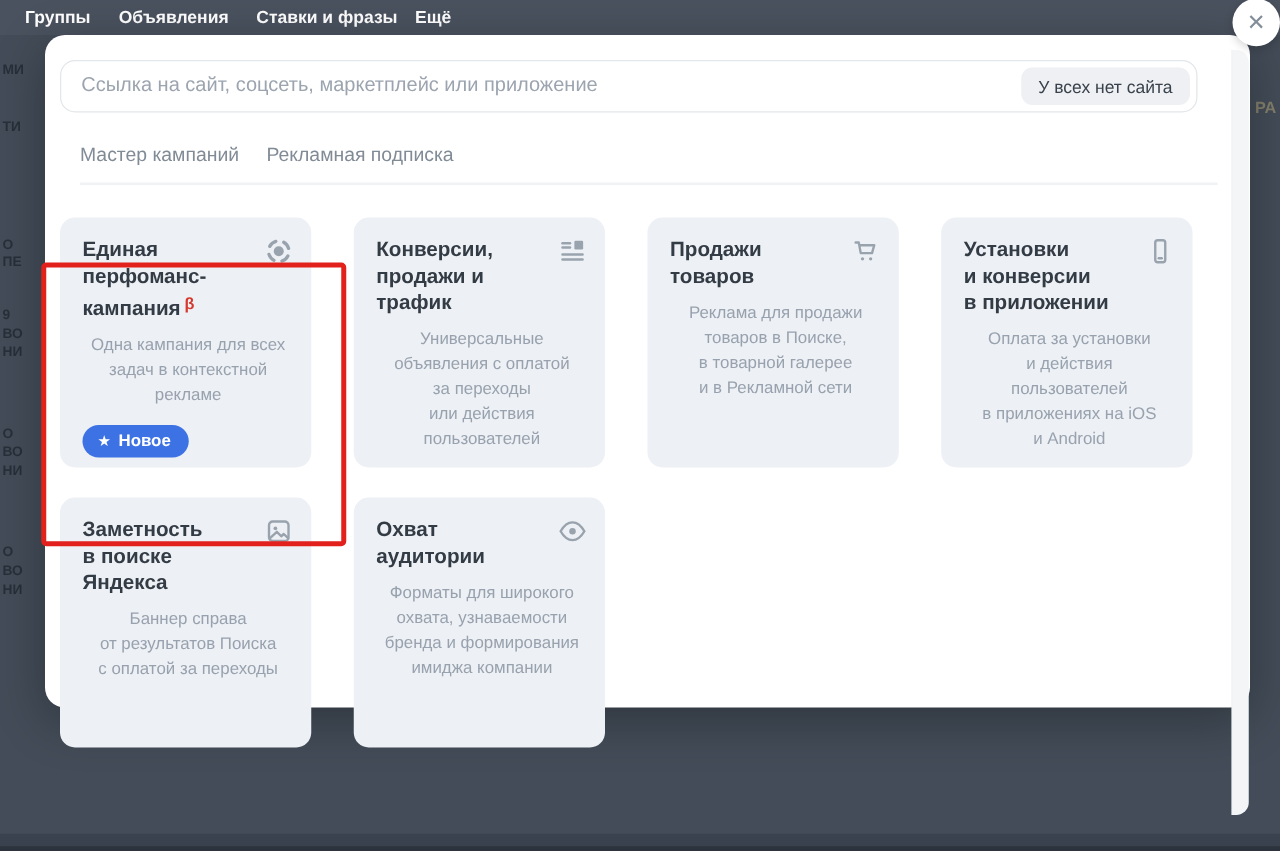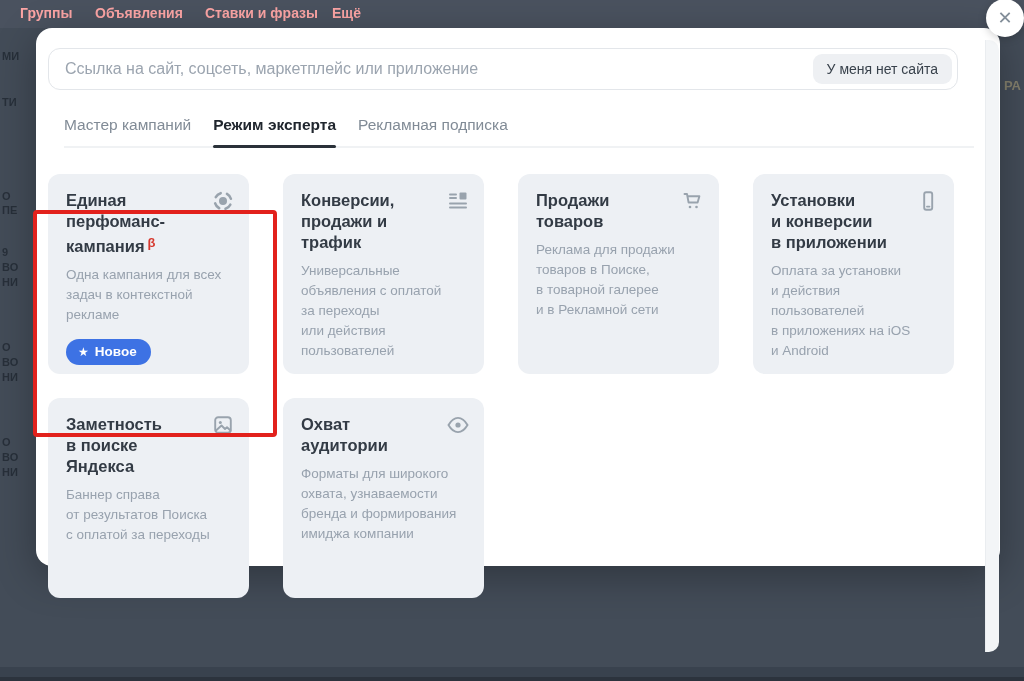--- a/index.html
+++ b/index.html
@@ -3,21 +3,21 @@
 <meta charset="utf-8">
 <style>
   * { margin:0; padding:0; box-sizing:border-box; }
   html,body { width:1024px; height:681px; overflow:hidden; }
   body { font-family:"Liberation Sans","DejaVu Sans",sans-serif; }
 
   .stage { position:relative; width:1024px; height:681px; background:#434c58; overflow:hidden; }
 
   
   .bg-topbar { position:absolute; left:0; top:0; width:1024px; height:28px; background:#4a525f; }
-  .bg-menu-item { position:absolute; top:5px; font-size:14px; font-weight:700; color:#fca5a5; }
+  .bg-menu-item { position:absolute; top:5px; font-size:14px; font-weight:700; color:#ffffff; }
   .bg-frag { position:absolute; left:2px; font-size:11px; font-weight:700; color:rgba(24,32,42,.65); }
   .bg-right-frag { position:absolute; left:1004px; top:78px; font-size:13px; font-weight:700; color:#837f6c; }
   .bg-bottom { position:absolute; left:0; top:667px; width:1024px; height:14px; background:#39424e; }
   .bg-bottom-edge { position:absolute; left:0; top:677px; width:1024px; height:4px; background:#2c333d; }
 
   
   .modal { position:absolute; left:36px; top:28px; width:964px; height:538px; background:#ffffff;
            border-radius:16px; box-shadow:0 10px 40px rgba(0,0,0,.3);
            padding:20px 44px 16px 12px; }
   .scroll-track { position:absolute; left:985px; top:40px; width:14px; height:612px;
@@ -46,21 +46,21 @@
 
   .heading { margin-top:32px; font-size:21px; font-weight:700; color:#272e36; letter-spacing:.1px; }
 
   
   .cards { margin-top:26px; display:grid; grid-template-columns:repeat(4,201px); grid-auto-rows:200px;
            column-gap:34px; row-gap:24px; }
   .card { position:relative; background:#edf0f4; border-radius:12px; padding:16px 14px 14px 18px; cursor:pointer; }
   .card-title { font-size:16.5px; font-weight:700; color:#333b45; line-height:21px; white-space:pre-line;
                 padding-right:34px; }
   .beta { font-size:13px; font-weight:700; color:var(--beta_red,#d6382d); vertical-align:5px; margin-left:3px; }
-  .card-desc { margin-top:8px; font-size:13.5px; color:#98a2ae; line-height:20px; white-space:pre-line; }
+  .card-desc { margin-top:8px; font-size:13.5px; color:#98a2ae; line-height:20px; white-space:pre-line;text-align:center; }
   .card-icon { position:absolute; right:14px; top:15px; width:24px; height:24px; color:#99a3ad; }
   .badge { display:inline-flex; align-items:center; gap:6px; margin-top:14px;
            background:var(--badge_blue,#3d72e4); color:#ffffff; border-radius:15px; padding:5px 14px 6px 12px;
            font-size:13.5px; font-weight:700; }
   .badge .star { font-size:12px; line-height:1; }
 
   
   .highlight-box { position:absolute; left:33px; top:210px; width:244px; height:227px;
                    border:4px solid var(--highlight_red,#e2211c); border-radius:4px; z-index:20;
                    pointer-events:none; }
@@ -90,26 +90,25 @@
   <span class="bg-frag" style="top:451px">ВО</span>
   <span class="bg-frag" style="top:466px">НИ</span>
   <span class="bg-right-frag">РА</span>
   <div class="bg-bottom"></div>
   <div class="bg-bottom-edge"></div>
 
   <div class="modal">
 
     <div class="input-row">
       <input class="url-input" type="text" placeholder="Ссылка на сайт, соцсеть, маркетплейс или приложение" style="">
-      <button class="no-site-btn">У меня нет сайта</button>
+      <button class="no-site-btn">У всех нет сайта</button>
     </div>
 
     <div class="tabs">
       <div class="tab">Мастер кампаний</div>
-      <div class="tab active">Режим эксперта</div>
       <div class="tab">Рекламная подписка</div>
     </div>
 
 
     <div class="cards">
 
       <div class="card">
         <div class="card-title"><span>Единая
 перфоманс-
 кампания</span><span class="beta">β</span></div>

